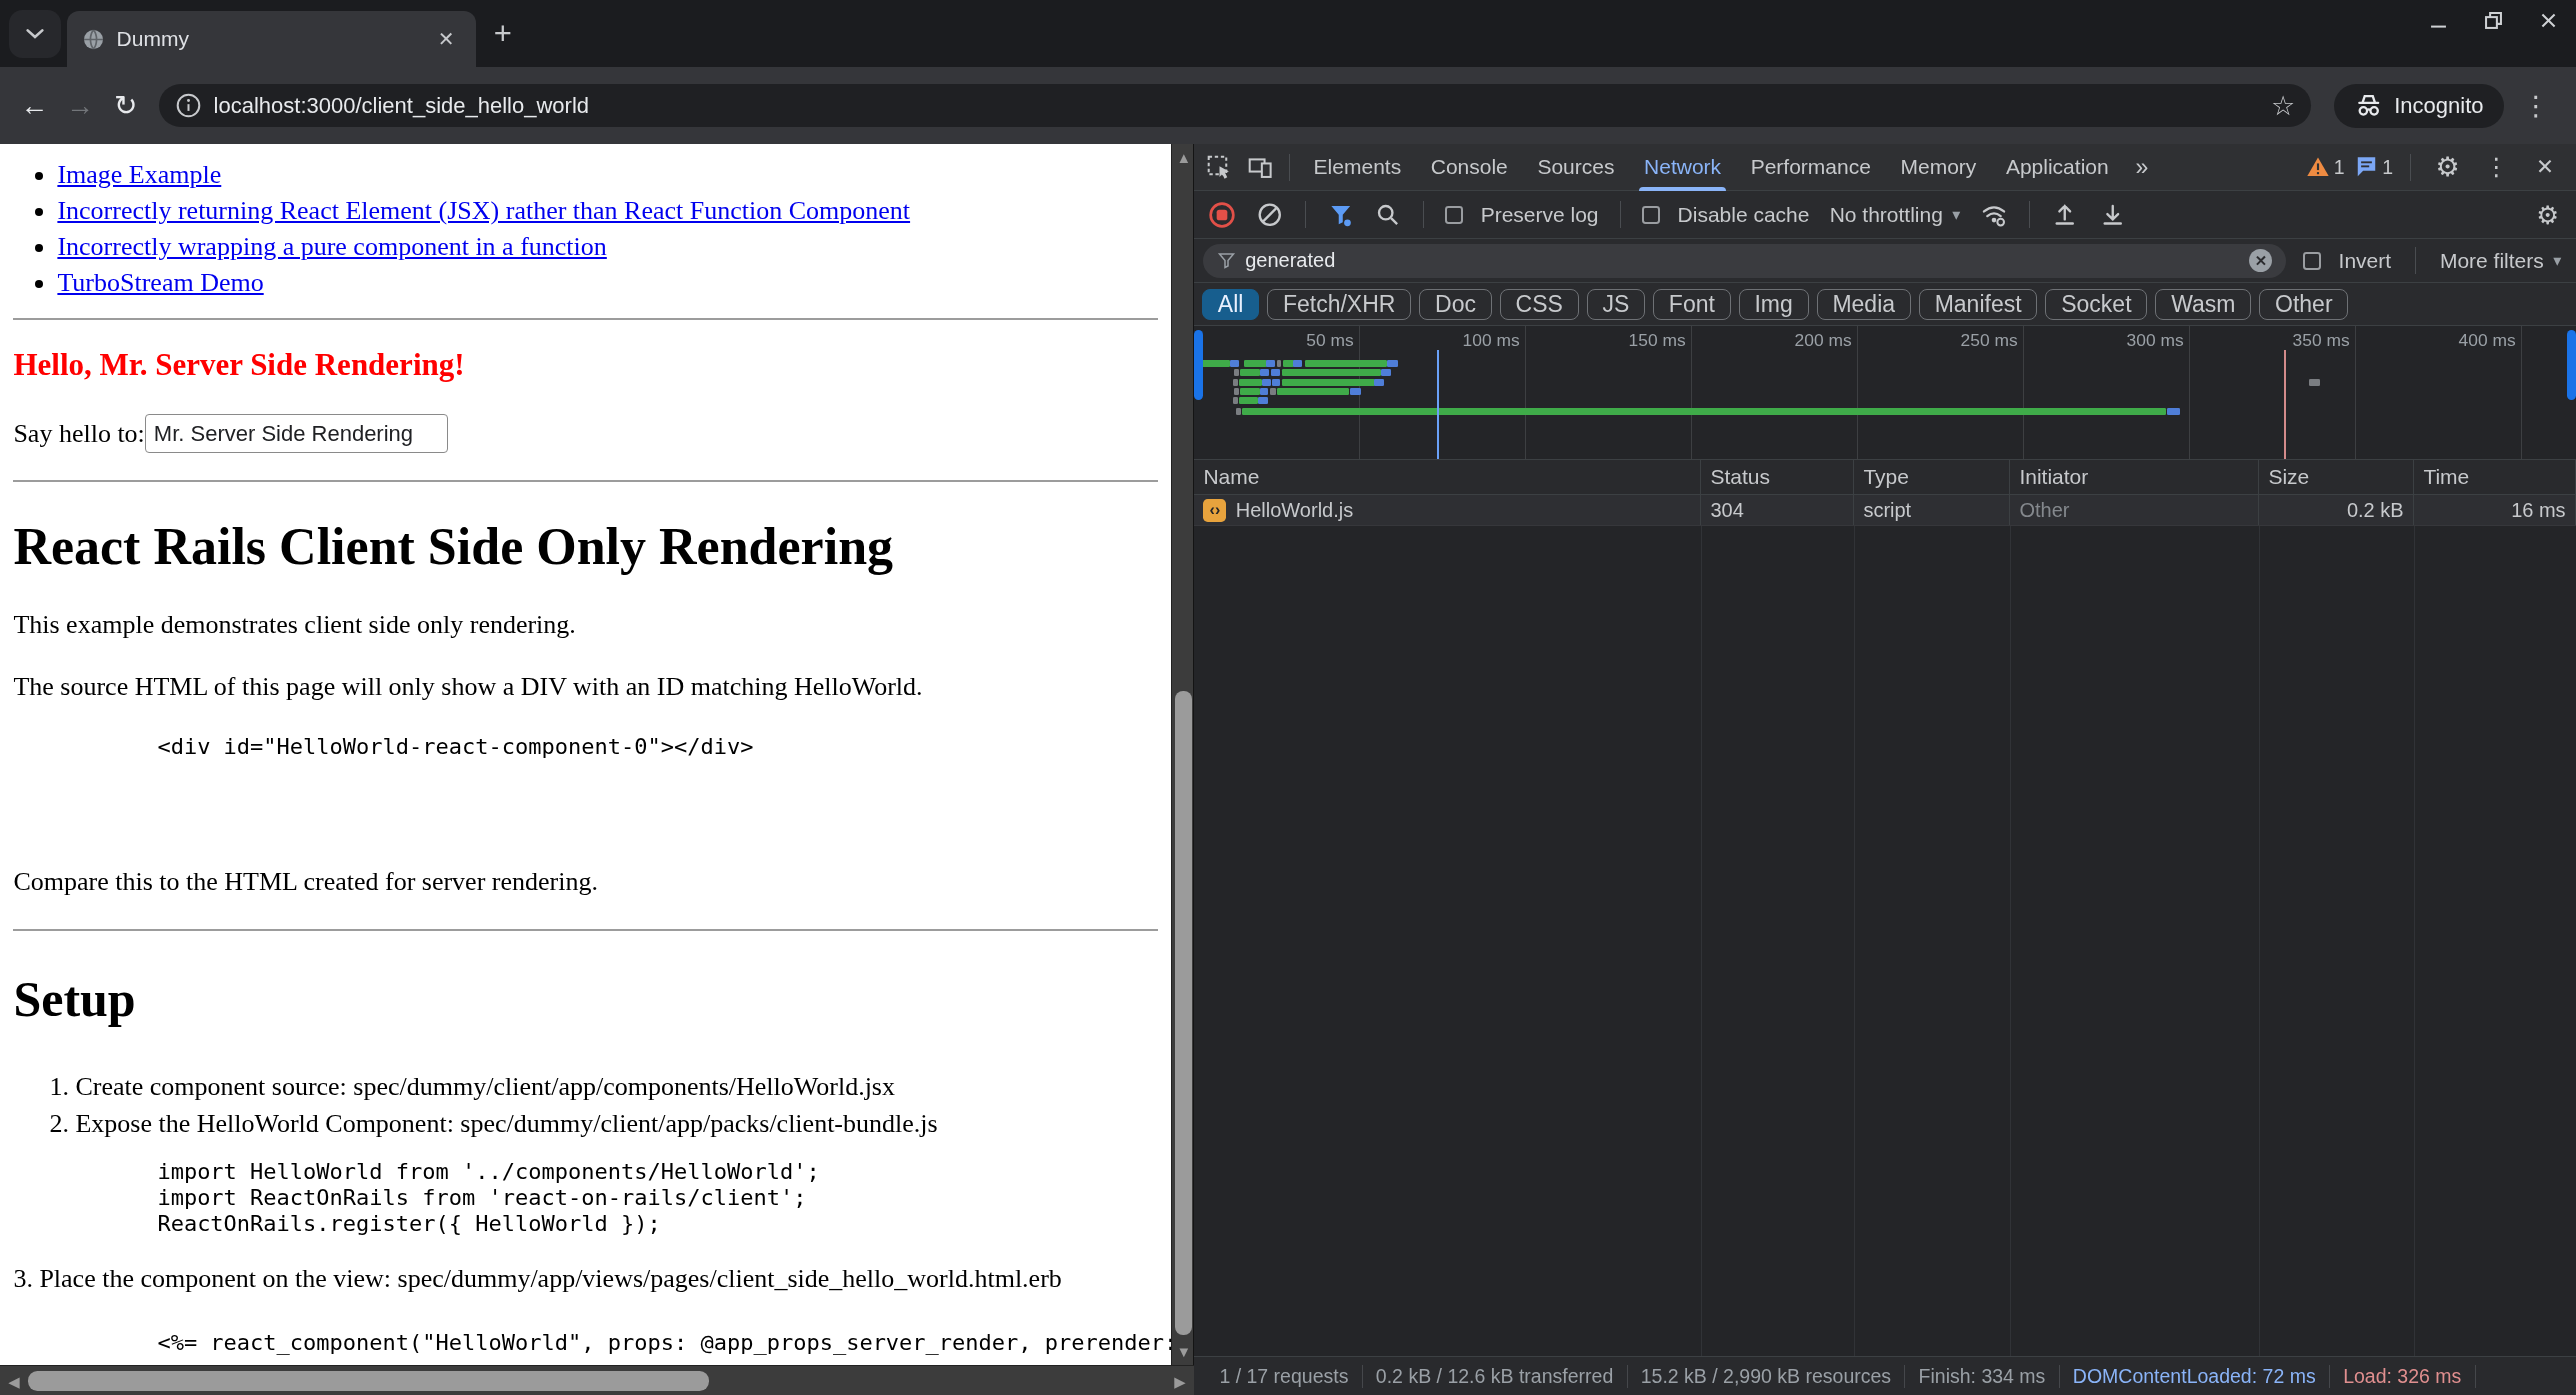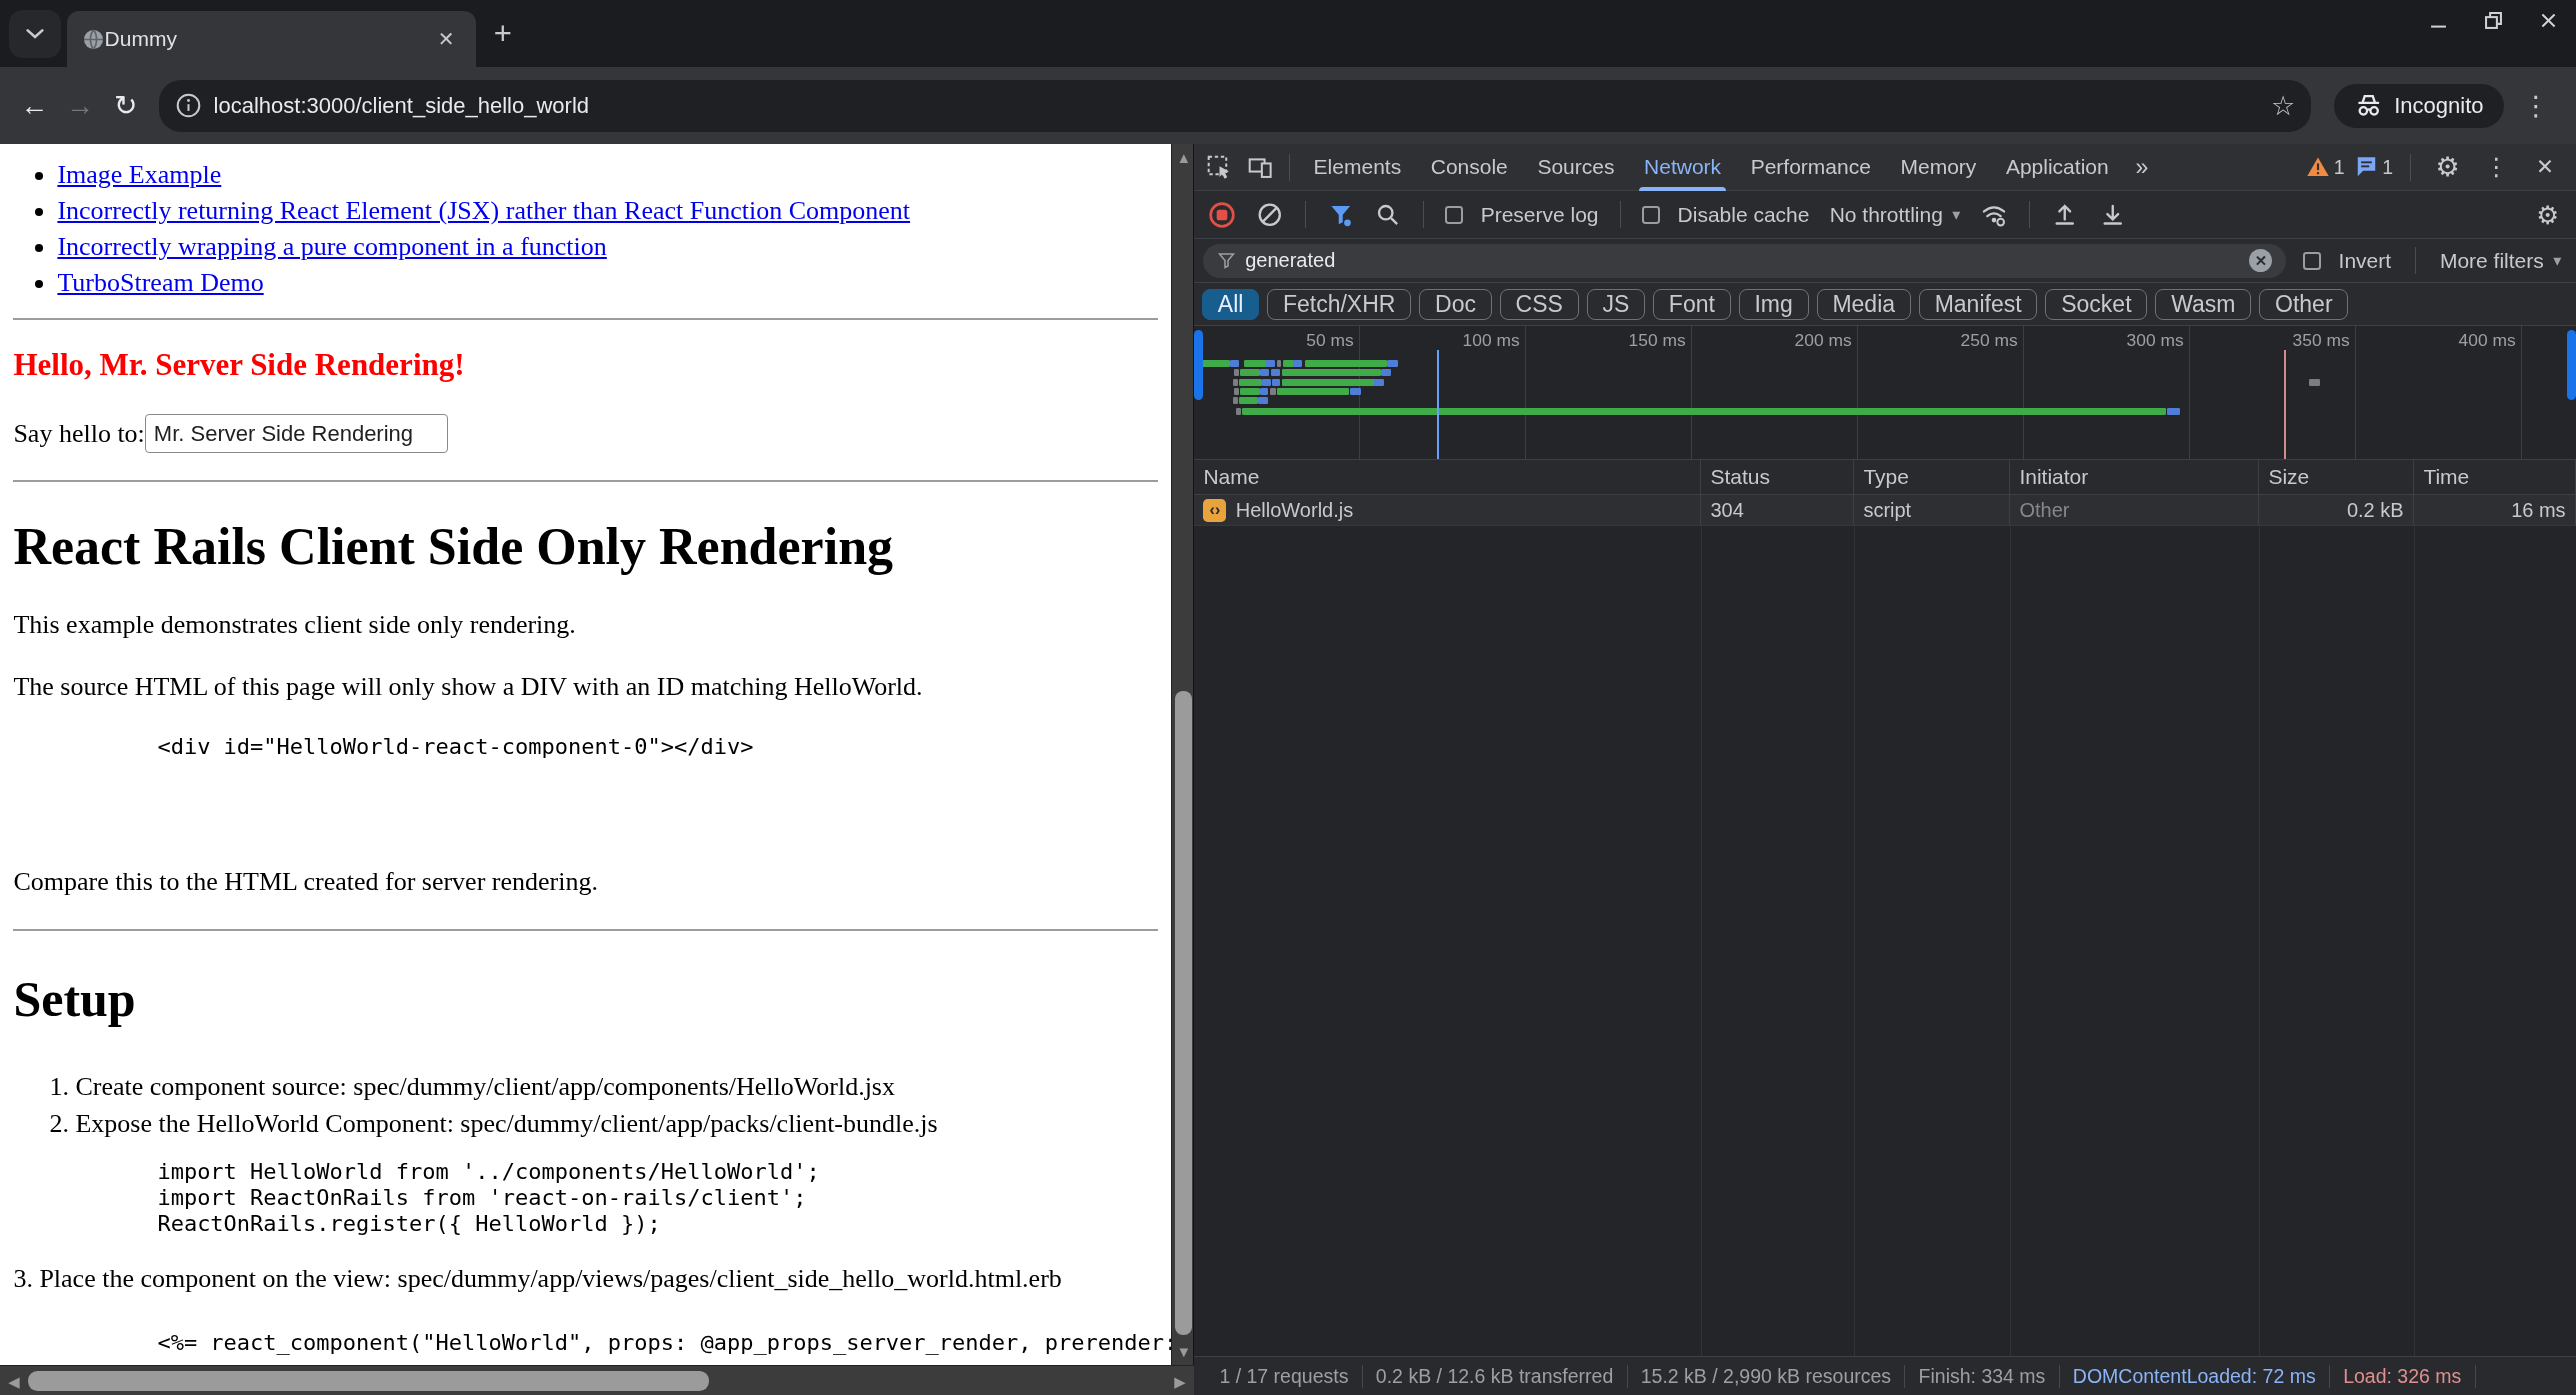--- a/index.html
+++ b/index.html
@@ -4,32 +4,32 @@
 <style>
   * { margin:0; padding:0; box-sizing:border-box; }
   html,body { width:2576px; height:1395px; overflow:hidden; background:#202124;
               font-family:"Liberation Sans", sans-serif; }
 
   
   .tabstrip { height:67px; background:#1b1c1f; display:flex; align-items:flex-end; position:relative; }
   .tab-search { width:52px; height:48px; margin:0 5.4px 0 9.4px; border-radius:13.4px; background:#27282c;
                 display:flex; align-items:center; justify-content:center; align-self:center; }
   .tab { width:409px; height:56px; background:#35363a; border-radius:12px 12px 0 0;
-         display:flex; align-items:center; padding:0 14.8px; gap:0; }
+         display:flex; align-items:center; padding:0 14.8px; gap:12px; }
   .tab-title { color:#dfe1e5; font-size:21px; flex:1; }
   .tab-close { color:#c7c9cc; font-size:20px; width:29.5px; height:29.5px; display:flex; align-items:center; justify-content:center; border-radius:50%; }
   .newtab { color:#c7c9cc; font-size:31px; width:46px; height:46px; display:flex; align-items:center; justify-content:center; align-self:center; margin-left:4px;}
   .wincontrols { position:absolute; right:16px; top:9.4px; display:flex; gap:32px; align-items:center; color:#cfd1d4;}
   .wincontrols svg { display:block; }
 
   .toolbar { height:77px; background:#35363a; display:flex; align-items:center; padding:0 14.8px; gap:6.7px; }
   .navbtn { width:39px; height:39px; display:flex; align-items:center; justify-content:center;
             font-size:28px; color:#e8eaed; border-radius:50%; }
   .navbtn.disabled { color:#73767a; }
-  .omnibox { flex:1; height:52px; background:#1f2023; border-radius:22px; display:flex; align-items:center;
+  .omnibox { flex:1; height:43px; background:#1f2023; border-radius:22px; display:flex; align-items:center;
              padding:0 16px; gap:12px; margin:0 6.7px; }
   .omnibox .url { color:#e8eaed; font-size:22px; flex:1; }
   .star { color:#c7c9cc; font-size:27px; }
   .incog { height:44px; background:#1f2023; border-radius:22px; display:flex; align-items:center;
            gap:10.7px; padding:0 20px; margin-left:9.4px; }
   .incog span { color:#e8eaed; font-size:22px; }
   .menu3 { color:#c7c9cc; font-size:27px; padding:0 12px; }
 
   
   .main { display:flex; height:1251px; position:relative; }

